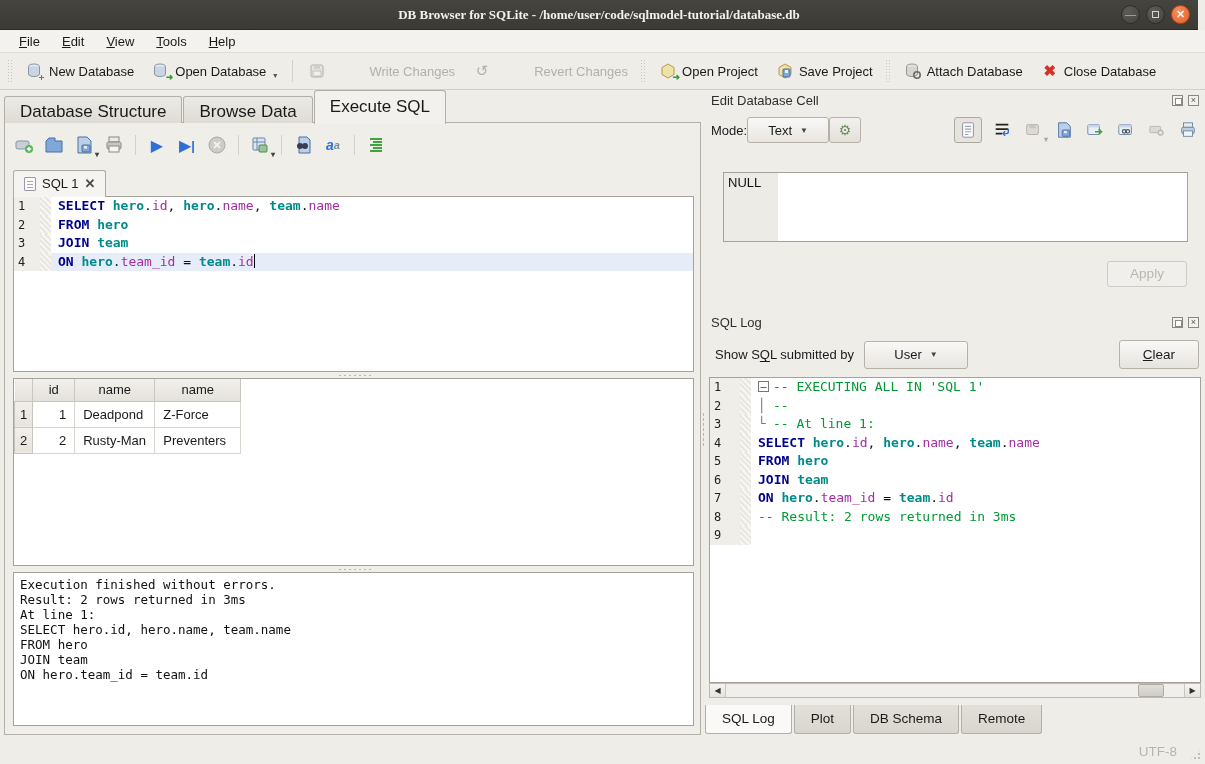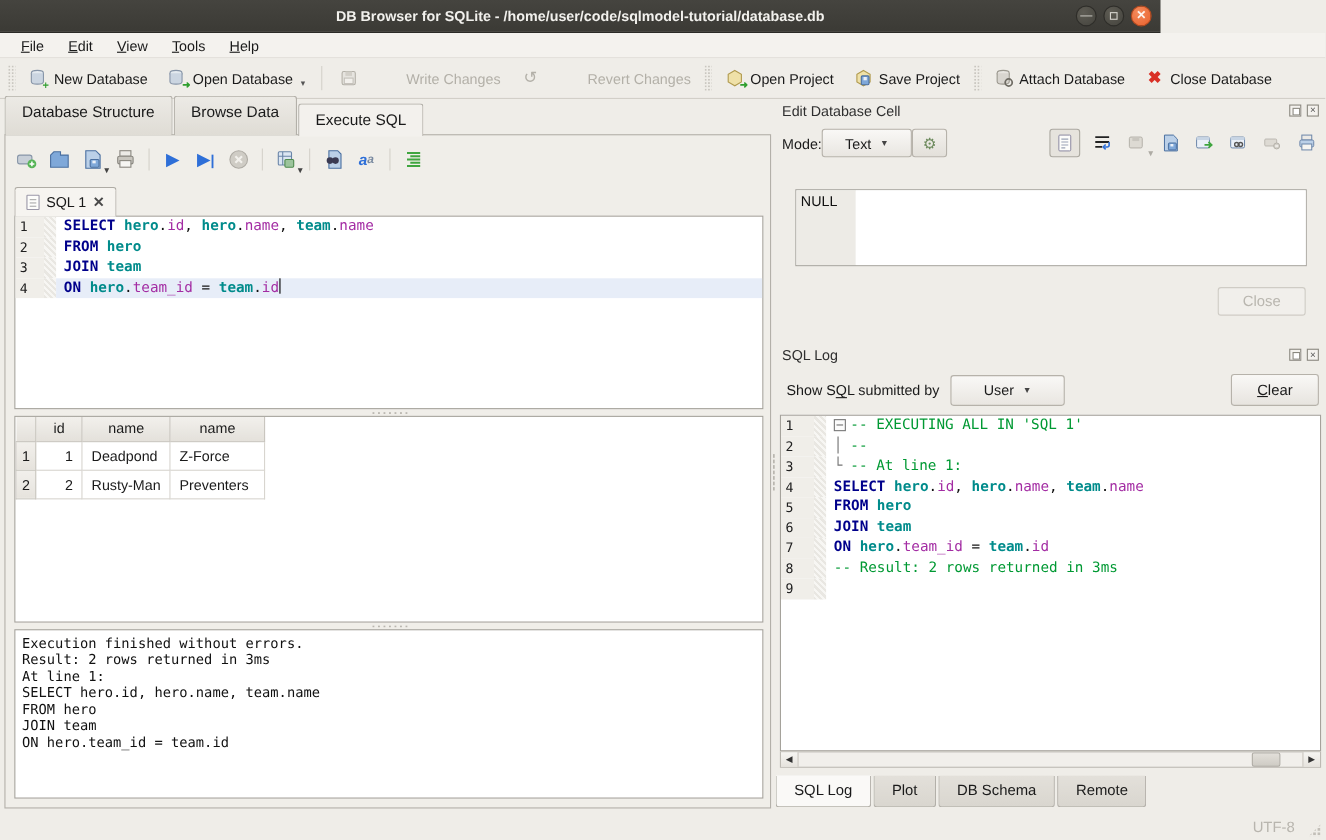--- a/index.html
+++ b/index.html
@@ -1,23 +1,23 @@
 <!DOCTYPE html>
 <html><head>
 <meta charset="utf-8">
 <style>
   * { margin:0; padding:0; box-sizing:border-box; }
   html,body { width:1205px; height:764px; }
   body { font-family:"Liberation Sans", sans-serif; font-size:13px; color:#1a1a1a; background:#EFEDE8; overflow:hidden; }
   .window { position:relative; width:1205px; height:764px; background:#EFEDE8; }
 
   
-  .titlebar { position:absolute; left:0; top:0; width:1055px; height:30px;
+  .titlebar { position:absolute; left:0; top:0; width:1198px; height:30px;
     background:linear-gradient(#45443F,#3B3A35); border-bottom:1px solid #2B2A26;
-    display:flex; align-items:center; justify-content:center; }
+    display:flex; align-items:center; justify-content:center;font-family:Liberation Serif, serif; }
   .titlebar .title { color:#F2F1ED; font-weight:bold; font-size:13px; }
   .win-controls { position:absolute; right:8px; top:5px; display:flex; gap:6px; }
   .wc { width:19px; height:19px; border-radius:50%; display:flex; align-items:center; justify-content:center;
     font-size:11px; line-height:1; }
   .wc.min,.wc.max { background:radial-gradient(circle at 35% 30%, #5E5C54, #44433D); border:1px solid #2E2D29; color:#D6D4CE; }
   .wc.close { background:radial-gradient(circle at 35% 30%, #F58B5C, #E8602C); border:1px solid #B34A20; color:#FDF4EF; font-weight:bold; }
   .wc .sq { width:7px; height:7px; border:1.5px solid #D6D4CE; }
 
   
   .menubar { position:absolute; left:0; top:30px; width:1205px; height:23px; background:#F4F2EE;
@@ -32,22 +32,22 @@
     background-image:radial-gradient(#C9C6BF 1px, transparent 1px); background-size:3px 3px; }
   .tb-sep { width:1px; height:22px; background:#D4D1CA; margin:0 6px; }
   .tb-btn { display:flex; align-items:center; gap:5px; padding:5px 9px; border-radius:3px; font-size:13px; white-space:nowrap; }
   .tb-btn.disabled { color:#B3B0A8;gap:43px; }
   .tb-btn .drop { font-size:8px; color:#555; margin-left:2px; align-self:flex-end; }
   .icon16 { width:18px; height:18px; display:inline-block; position:relative; flex:0 0 auto; }
   .icon16 svg { width:18px; height:18px; display:block; }
 
   
   .main-tabbar { position:absolute; left:4px; top:95px; height:28px; display:flex; align-items:flex-end; z-index:3; }
-  .tab { padding:5px 15px 14px; border:1px solid #B3B0A9; border-bottom:none; border-radius:3px 3px 0 0;
-    background:linear-gradient(#ECEAE5,#DFDCD5); margin-right:1px; font-size:14px;margin-top:44px; }
+  .tab { padding:5px 15px 1px; border:1px solid #B3B0A9; border-bottom:none; border-radius:3px 3px 0 0;
+    background:linear-gradient(#ECEAE5,#DFDCD5); margin-right:1px; font-size:17px;margin-top:44px; }
   .tab.active { background:#F3F1ED; padding-top:6px; padding-bottom:7px; position:relative; top:1px; }
 
   
   .left-frame { position:absolute; left:4px; top:122px; width:697px; height:613px;
     border:1px solid #B3B0A9; background:#F0EEE9; }
 
   .sql-toolbar { position:absolute; left:8px; top:8px; height:28px; display:flex; align-items:center; gap:8px; }
   .sicon { width:22px; height:22px; display:flex; align-items:center; justify-content:center; font-size:14px; position:relative; }
   .ssep { width:1px; height:20px; background:#D4D1CA; margin:0 2px; }
 
@@ -490,21 +490,21 @@
         </span>
       </div>
     </div>
 
     <div class="cell-editor">
       <div class="nullcol">NULL</div>
       <div style="flex:1;background:#FFF;"></div>
     </div>
 
     <div class="type-row">
-      <div class="apply-btn">Close</div>
+      <div class="apply-btn">Apply</div>
     </div>
 
     <div class="dock-title sqllog-title">
       <span>SQL Log</span>
       <span class="dt-icons">
         <span class="dt-ic float"></span>
         <span class="dt-ic">×</span>
       </span>
     </div>
 

